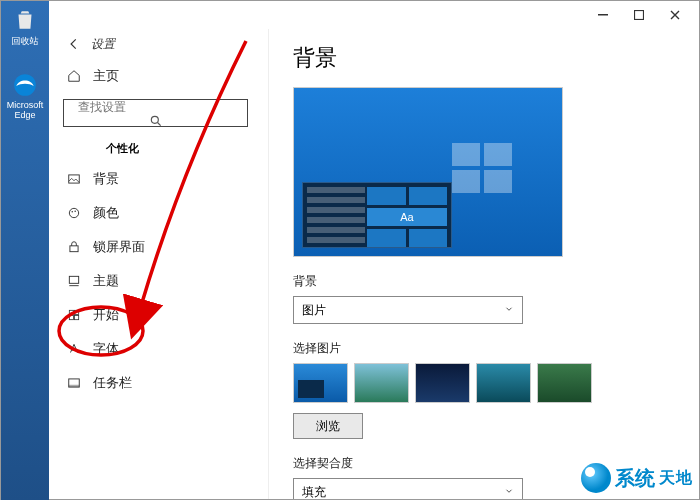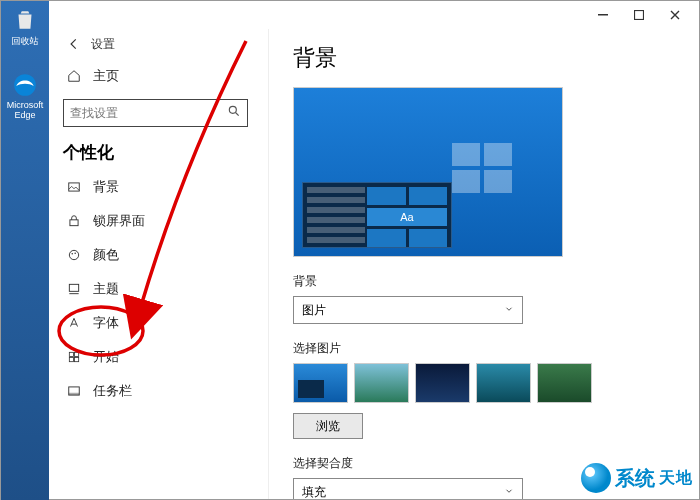--- a/index.html
+++ b/index.html
@@ -15,27 +15,27 @@
   .settings-window { position: absolute; left: 48px; top: 0; right: 0; bottom: 0; background: #fff; display: flex; flex-direction: column; }
   .titlebar { height: 28px; display: flex; align-items: center; justify-content: flex-end; padding: 0 6px; }
   .titlebar .win-btn { width: 36px; height: 28px; display: flex; align-items: center; justify-content: center; color: #333; font-size: 12px; }
   .content { flex: 1; display: flex; min-height: 0; }
   .sidebar { width: 220px; border-right: 1px solid #eee; padding: 0 0 10px 0; overflow: hidden; }
   .sidebar-inner { padding-left: 8px; }
   .sb-row { display: flex; align-items: center; height: 34px; padding-left: 6px; color: #222; font-size: 13px; }
   .sb-row.small { height: 30px; }
   .sb-ico { width: 22px; display: inline-flex; justify-content: center; color: #444; }
   .sb-lbl { padding-left: 8px; }
-  .sb-back { height: 30px; }
+  .sb-back { height: 30px; font-style: italic; }
   .sb-settings-title { font-size: 12px; color: #333; padding-left: 6px; }
   .search-wrap { padding: 6px 20px 6px 6px; }
-  .search { display: flex; align-items: center; border: 1px solid #444; height: 28px; padding: 0 6px; }
+  .search { display: flex; align-items: center; border: 1px solid #444; height: 28px; padding: 0 6px; flex-direction: column; }
   .search input { flex: 1; border: none; outline: none; font-size: 12px; background: transparent; }
   .search .mag { color: #555; }
-  .section-title { font-size: 17px; font-weight: 700; padding: 8px 0 6px 6px; }
+  .section-title { font-size: 11px; font-weight: 700; padding: 8px 0 6px 6px; margin-left: 43px; }
   .main { flex: 1; padding: 14px 24px 0 24px; overflow: hidden; }
   .main h1 { font-size: 22px; font-weight: 400; margin-bottom: 14px; }
   .preview { width: 270px; height: 170px; background: #0a6cd6; position: relative; border: 1px solid #ccc; overflow: hidden; }
   .preview .sky { position: absolute; inset: 0; background: linear-gradient(180deg,#1d7fd9,#0b5fb3); }
   .preview .win-logo { position: absolute; right: 50px; top: 55px; width: 60px; height: 50px; }
   .preview .win-logo span { position: absolute; background: rgba(255,255,255,0.35); }
   .preview .win-logo .a { left:0; top:0; width:28px; height:23px; }
   .preview .win-logo .b { left:32px; top:0; width:28px; height:23px; }
   .preview .win-logo .c { left:0; top:27px; width:28px; height:23px; }
   .preview .win-logo .d { left:32px; top:27px; width:28px; height:23px; }
@@ -149,63 +149,63 @@
                 <svg width="14" height="14" viewBox="0 0 24 24">
                   <rect x="3" y="5" width="18" height="14" fill="none" stroke="#333" stroke-width="1.6"></rect>
                   <path d="M3 16l5-5 4 4 3-3 6 6" fill="none" stroke="#333" stroke-width="1.4"></path>
                 </svg>
               </span>
             <span class="sb-lbl">背景</span>
           </div>
           <div class="sb-row">
             <span class="sb-ico">
                 <svg width="14" height="14" viewBox="0 0 24 24">
-                  <rect x="5" y="10" width="14" height="10" fill="none" stroke="#333" stroke-width="1.6"></rect>
-                  <path d="M8 10V7a4 4 0 018 0v3" fill="none" stroke="#333" stroke-width="1.6"></path>
-                </svg>
-              </span>
-            <span class="sb-lbl">锁屏界面</span>
-          </div>
-          <div class="sb-row">
-            <span class="sb-ico">
-                <svg width="14" height="14" viewBox="0 0 24 24">
                   <circle cx="12" cy="12" r="8" fill="none" stroke="#333" stroke-width="1.6"></circle>
                   <circle cx="9" cy="10" r="1.3" fill="#333"></circle>
                   <circle cx="14" cy="9" r="1.3" fill="#333"></circle>
                 </svg>
               </span>
             <span class="sb-lbl">颜色</span>
           </div>
           <div class="sb-row">
             <span class="sb-ico">
                 <svg width="14" height="14" viewBox="0 0 24 24">
+                  <rect x="5" y="10" width="14" height="10" fill="none" stroke="#333" stroke-width="1.6"></rect>
+                  <path d="M8 10V7a4 4 0 018 0v3" fill="none" stroke="#333" stroke-width="1.6"></path>
+                </svg>
+              </span>
+            <span class="sb-lbl">锁屏界面</span>
+          </div>
+          <div class="sb-row">
+            <span class="sb-ico">
+                <svg width="14" height="14" viewBox="0 0 24 24">
                   <rect x="4" y="4" width="16" height="12" fill="none" stroke="#333" stroke-width="1.6"></rect>
                   <path d="M4 20h16" stroke="#333" stroke-width="1.6"></path>
                 </svg>
               </span>
             <span class="sb-lbl">主题</span>
-          </div>
-          <div class="sb-row">
-            <span class="sb-ico">
-                <svg width="14" height="14" viewBox="0 0 24 24">
-                  <path d="M6 18L12 4l6 14M8 14h8" fill="none" stroke="#333" stroke-width="1.6"></path>
-                </svg>
-              </span>
-            <span class="sb-lbl">字体</span>
           </div>
           <div class="sb-row">
             <span class="sb-ico">
                 <svg width="14" height="14" viewBox="0 0 24 24">
                   <rect x="4" y="4" width="7" height="7" fill="none" stroke="#333" stroke-width="1.4"></rect>
                   <rect x="13" y="4" width="7" height="7" fill="none" stroke="#333" stroke-width="1.4"></rect>
                   <rect x="4" y="13" width="7" height="7" fill="none" stroke="#333" stroke-width="1.4"></rect>
                   <rect x="13" y="13" width="7" height="7" fill="none" stroke="#333" stroke-width="1.4"></rect>
                 </svg>
               </span>
             <span class="sb-lbl">开始</span>
+          </div>
+          <div class="sb-row">
+            <span class="sb-ico">
+                <svg width="14" height="14" viewBox="0 0 24 24">
+                  <path d="M6 18L12 4l6 14M8 14h8" fill="none" stroke="#333" stroke-width="1.6"></path>
+                </svg>
+              </span>
+            <span class="sb-lbl">字体</span>
           </div>
           <div class="sb-row">
             <span class="sb-ico">
                 <svg width="14" height="14" viewBox="0 0 24 24">
                   <rect x="3" y="5" width="18" height="14" fill="none" stroke="#333" stroke-width="1.6"></rect>
                   <rect x="3" y="15" width="18" height="4" fill="#333" opacity="0.4"></rect>
                 </svg>
               </span>
             <span class="sb-lbl">任务栏</span>
           </div>

